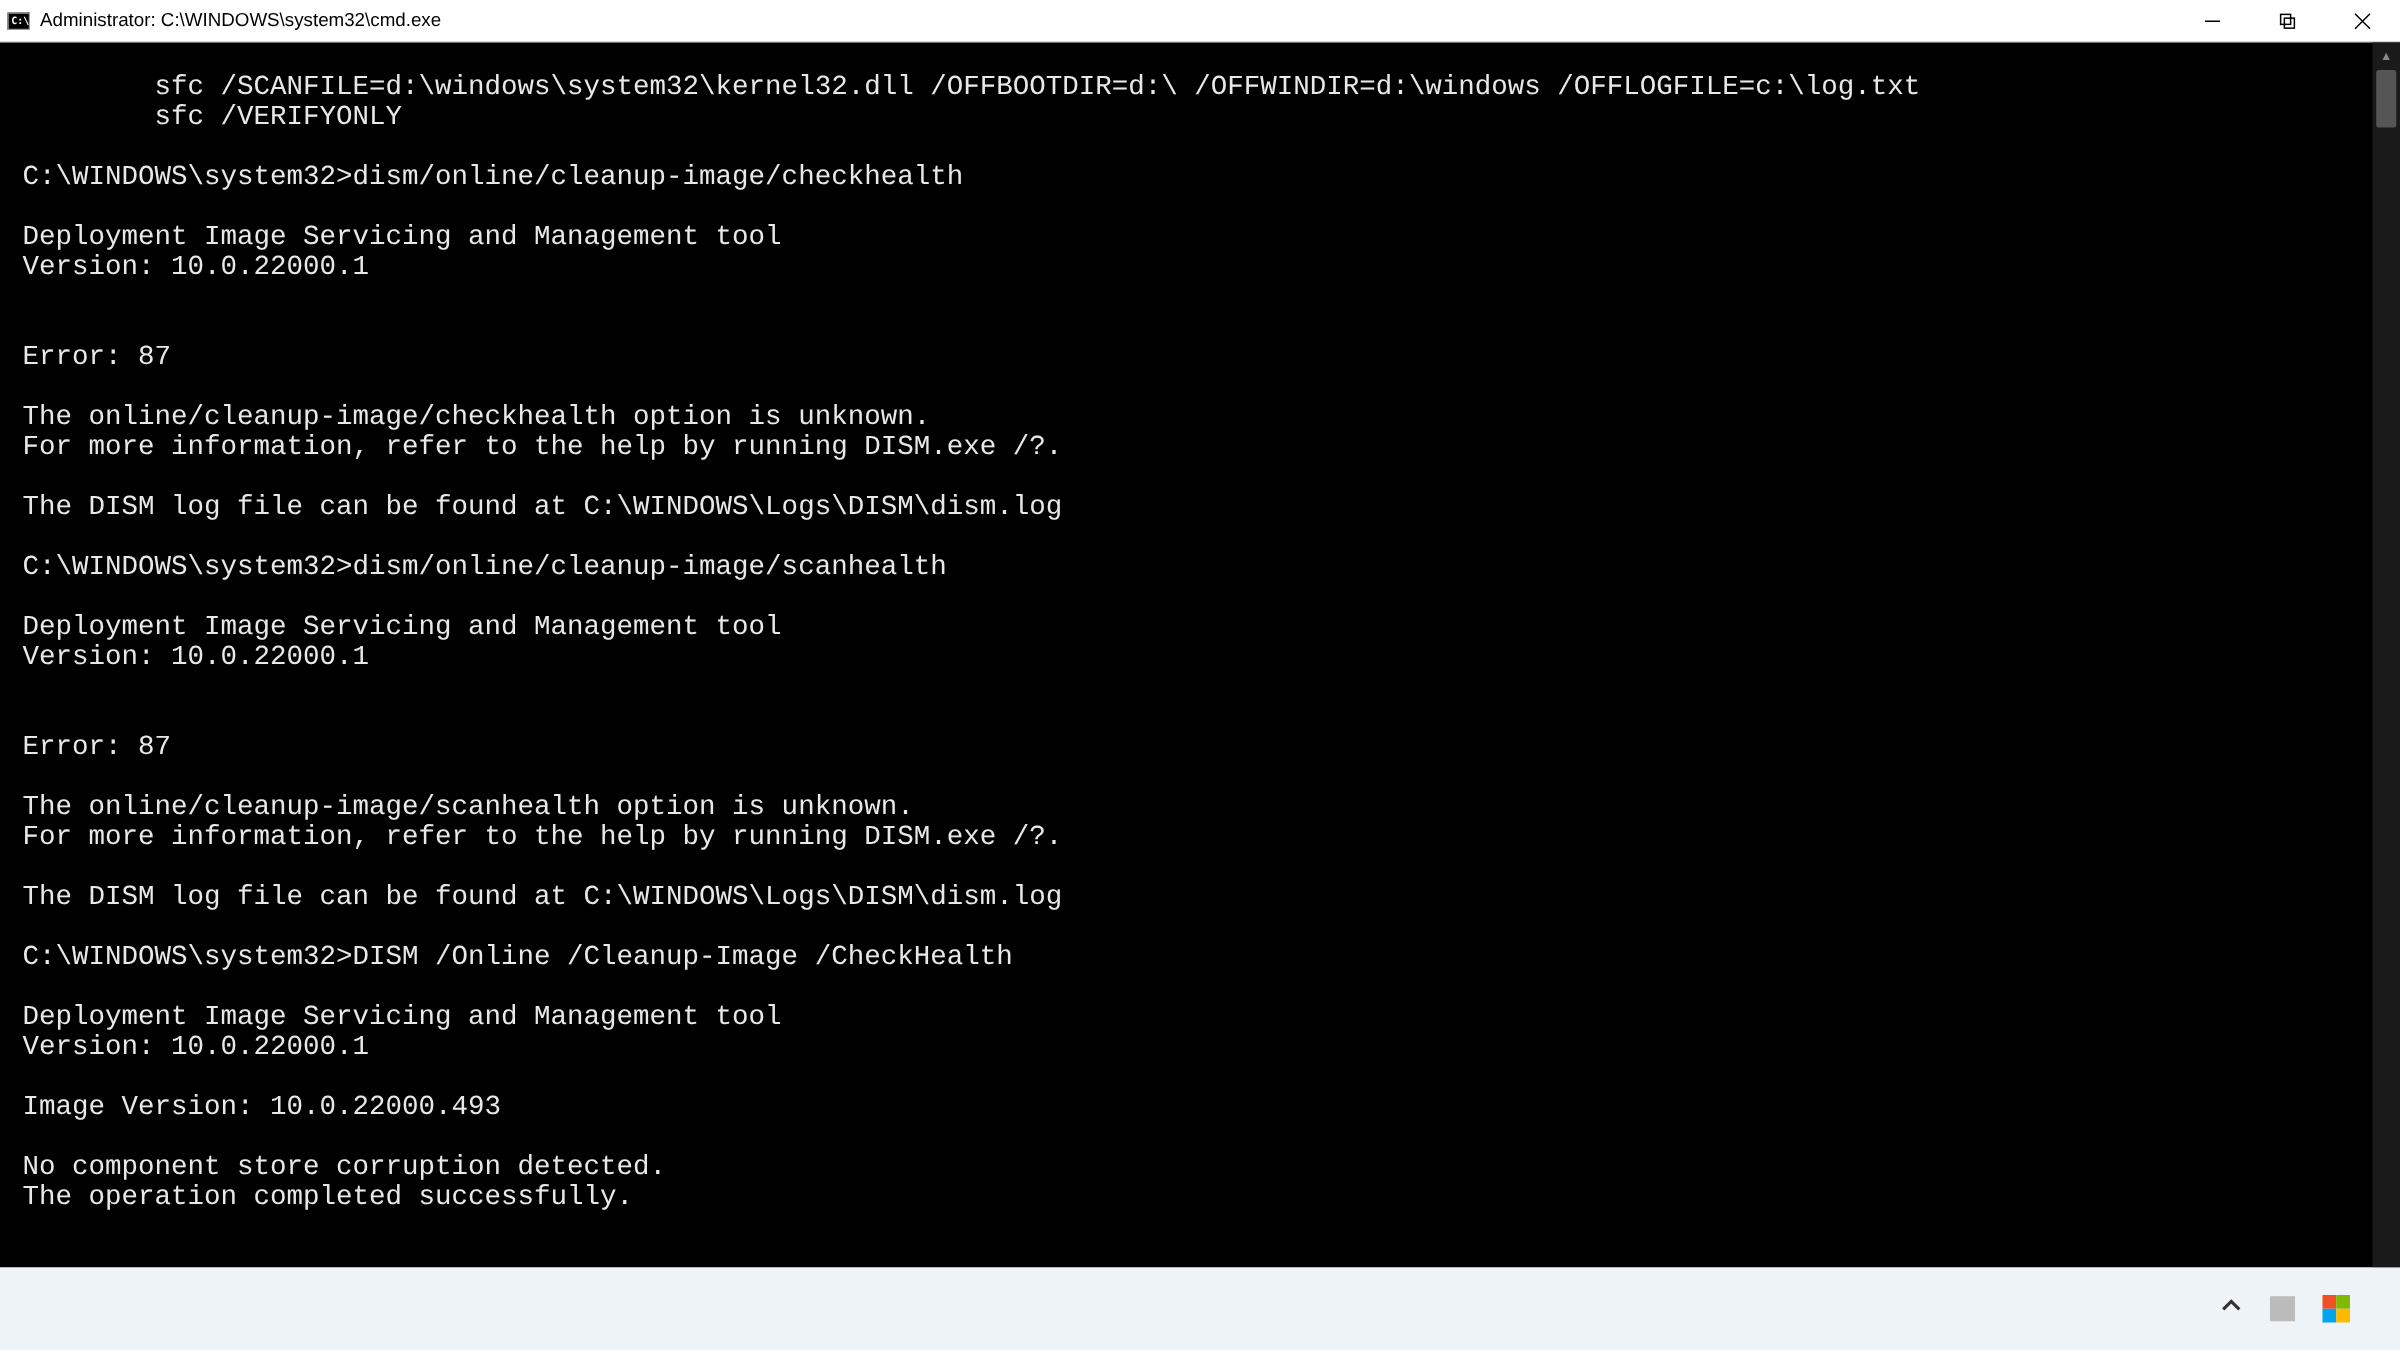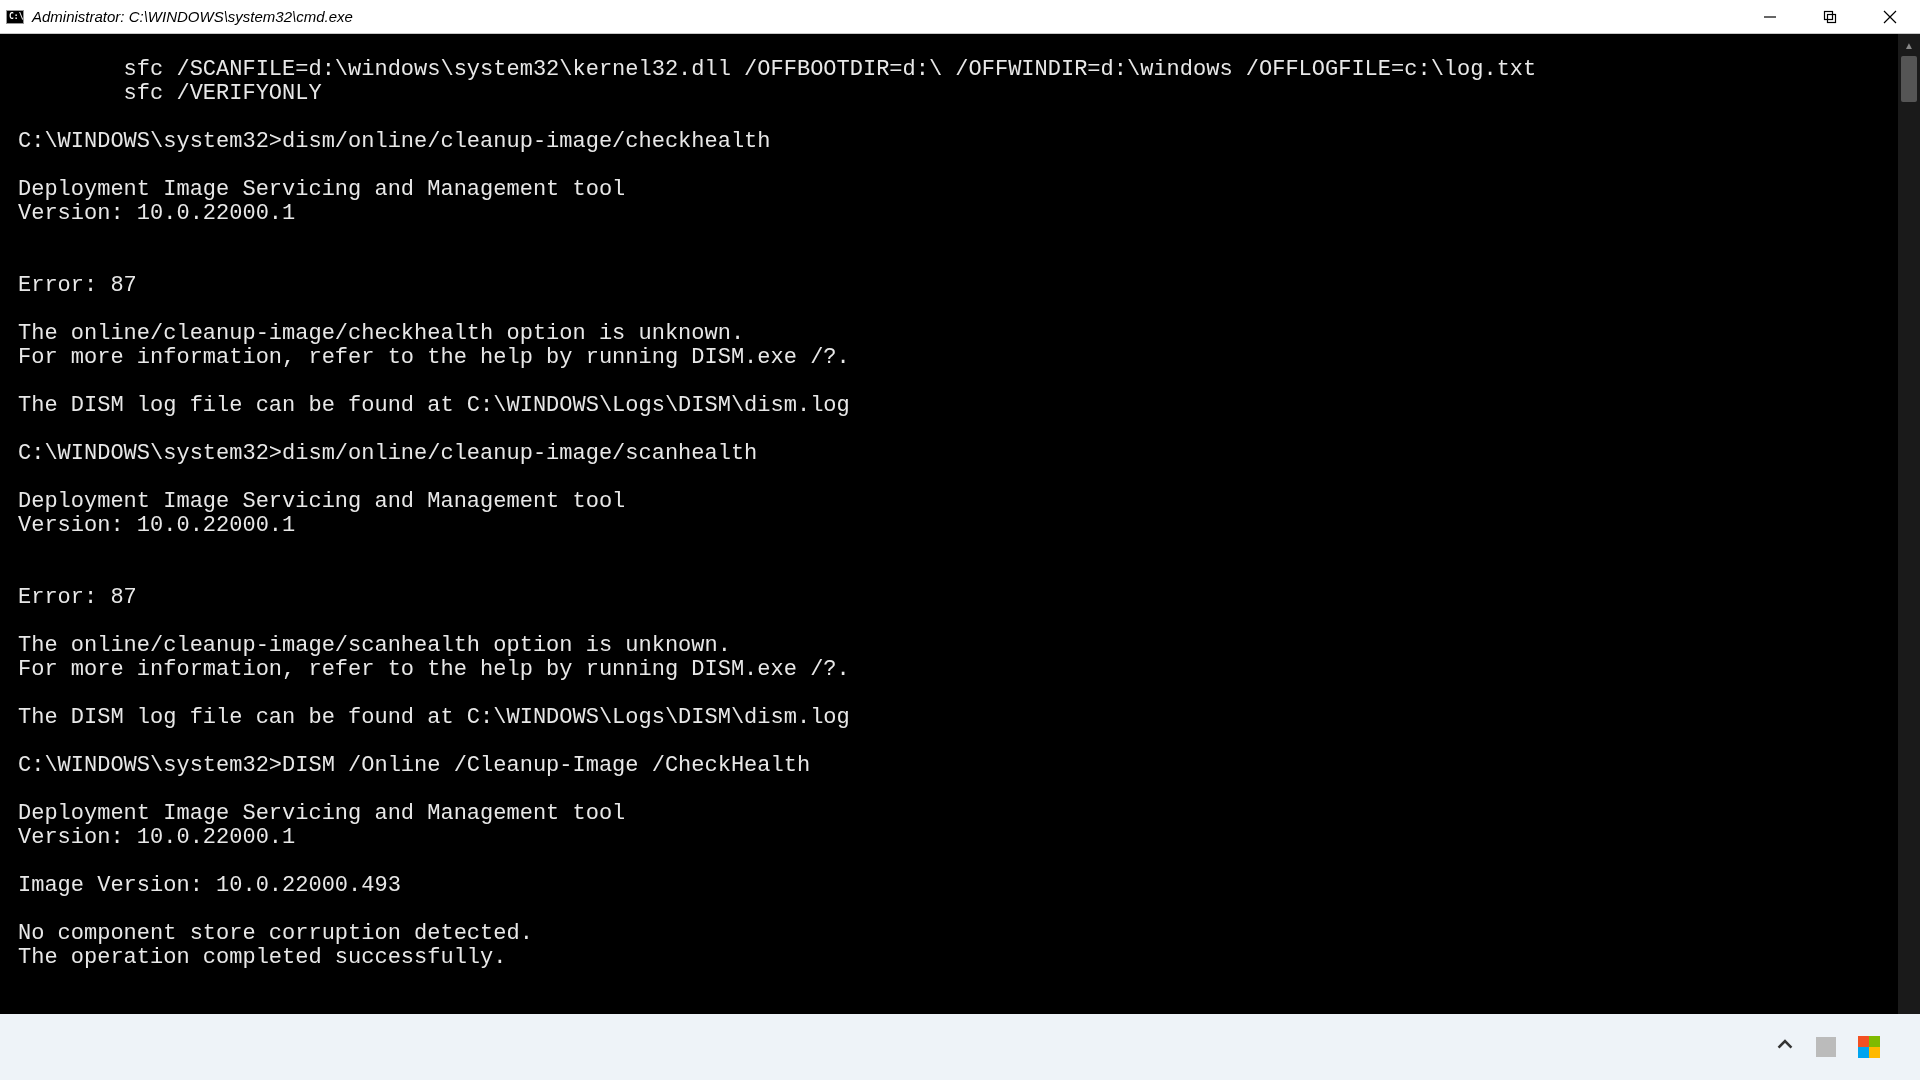--- a/index.html
+++ b/index.html
@@ -39,21 +39,20 @@
     padding-left: 2px;
     box-sizing: border-box;
   }
   .cmd-icon-text {
     color: #fff;
     font: bold 8px/1 Consolas, monospace;
   }
   .title-text {
     font-size: 15px;
     color: #000;
-    font-style: italic;
   }
   .titlebar-controls {
     display: flex;
     height: 100%;
   }
   .win-btn {
     width: 60px;
     height: 100%;
     display: flex;
     align-items: center;

